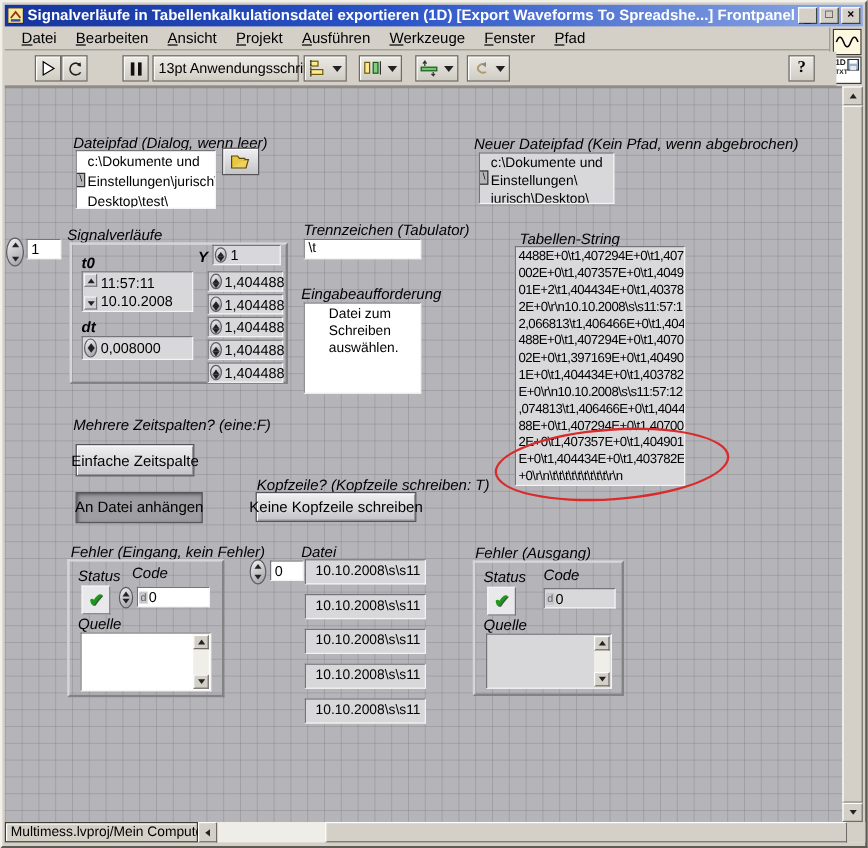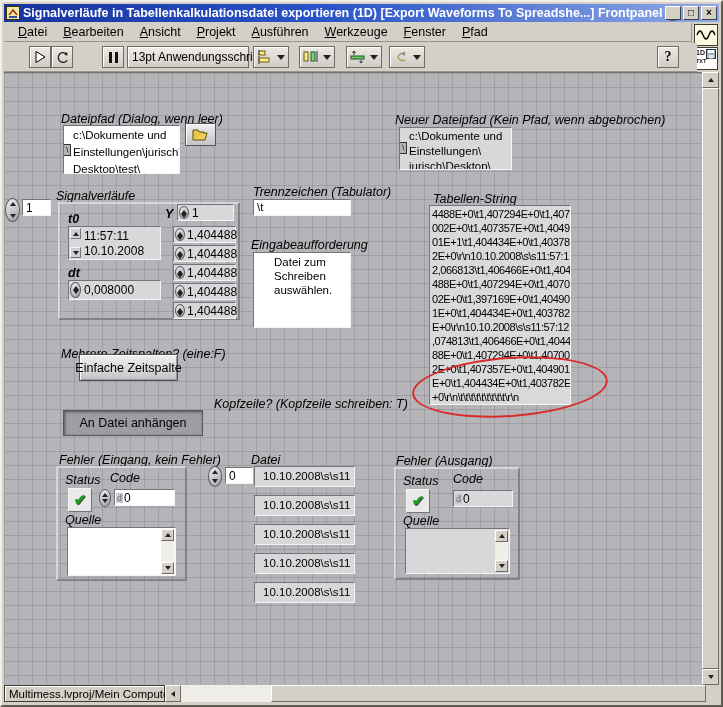--- a/index.html
+++ b/index.html
@@ -305,40 +305,41 @@
     <div class="abs white sunken" style="left:249px;top:179px;width:98px;height:76px;padding:2px 0 0 20px;">
       <div class="smalltext" style="line-height:14px;">Datei zum</div>
       <div class="smalltext" style="line-height:14px;">Schreiben</div>
       <div class="smalltext" style="line-height:14px;">auswählen.</div>
     </div>
 
     <div class="lbl" style="left:429px;top:119px;">Tabellen-String</div>
     <div class="tsbox">
       <div class="tsline">4488E+0\t1,407294E+0\t1,407</div>
       <div class="tsline">002E+0\t1,407357E+0\t1,4049</div>
-      <div class="tsline">01E+1\t1,404434E+0\t1,40378</div>
+      <div class="tsline">01E+2\t1,404434E+0\t1,40378</div>
       <div class="tsline">2E+0\r\n10.10.2008\s\s11:57:1</div>
       <div class="tsline">2,066813\t1,406466E+0\t1,404</div>
       <div class="tsline">488E+0\t1,407294E+0\t1,4070</div>
       <div class="tsline">02E+0\t1,397169E+0\t1,40490</div>
       <div class="tsline">1E+0\t1,404434E+0\t1,403782</div>
       <div class="tsline">E+0\r\n10.10.2008\s\s11:57:12</div>
       <div class="tsline">,074813\t1,406466E+0\t1,4044</div>
       <div class="tsline">88E+0\t1,407294E+0\t1,40700</div>
       <div class="tsline">2E+0\t1,407357E+0\t1,404901</div>
       <div class="tsline">E+0\t1,404434E+0\t1,403782E</div>
       <div class="tsline">+0\r\n\t\t\t\t\t\t\t\t\t\r\n</div>
     </div>
     <div class="red-ellipse"></div>
 
     <div class="lbl" style="left:57px;top:274px;">Mehrere Zeitspalten? (eine:F)</div>
-    <div class="lvbtn" style="left:59px;top:281px;width:99px;height:27px;margin-left:16px;">Einfache Zeitspalte</div>
+    <div class="lvbtn" style="left:59px;top:297px;width:99px;height:27px;">Einfache Zeitspalte</div>
 
     <div class="lbl" style="left:210px;top:324px;">Kopfzeile? (Kopfzeile schreiben: T)</div>
-    <div class="lvbtn pressed" style="left:59px;top:337px;width:140px;height:26px;">An Datei anhängen</div>
+    <div class="lvbtn pressed" style="left:59px;top:337px;width:106px;height:26px;">An Datei anhängen</div>
+    <div class="lvbtn" style="left:209px;top:337px;width:134px;height:25px;">Keine Kopfzeile schreiben</div>
 
     <div class="lbl" style="left:55px;top:380px;">Fehler (Eingang, kein Fehler)</div>
     <div class="cluster" style="left:52px;top:393px;width:131px;height:115px;">
       <div class="lbl" style="left:7px;top:5px;">Status</div>
       <div class="abs raised" style="left:10px;top:20px;width:24px;height:24px;background:#e9e9eb;display:flex;align-items:center;justify-content:center;">
         <span class="chk">✔</span>
       </div>
       <div class="lbl" style="left:52px;top:3px;">Code</div>
       <span class="spin" style="left:41px;top:21px;width:12px;height:18px;">
           <span class="tri tri-up-s"></span>

